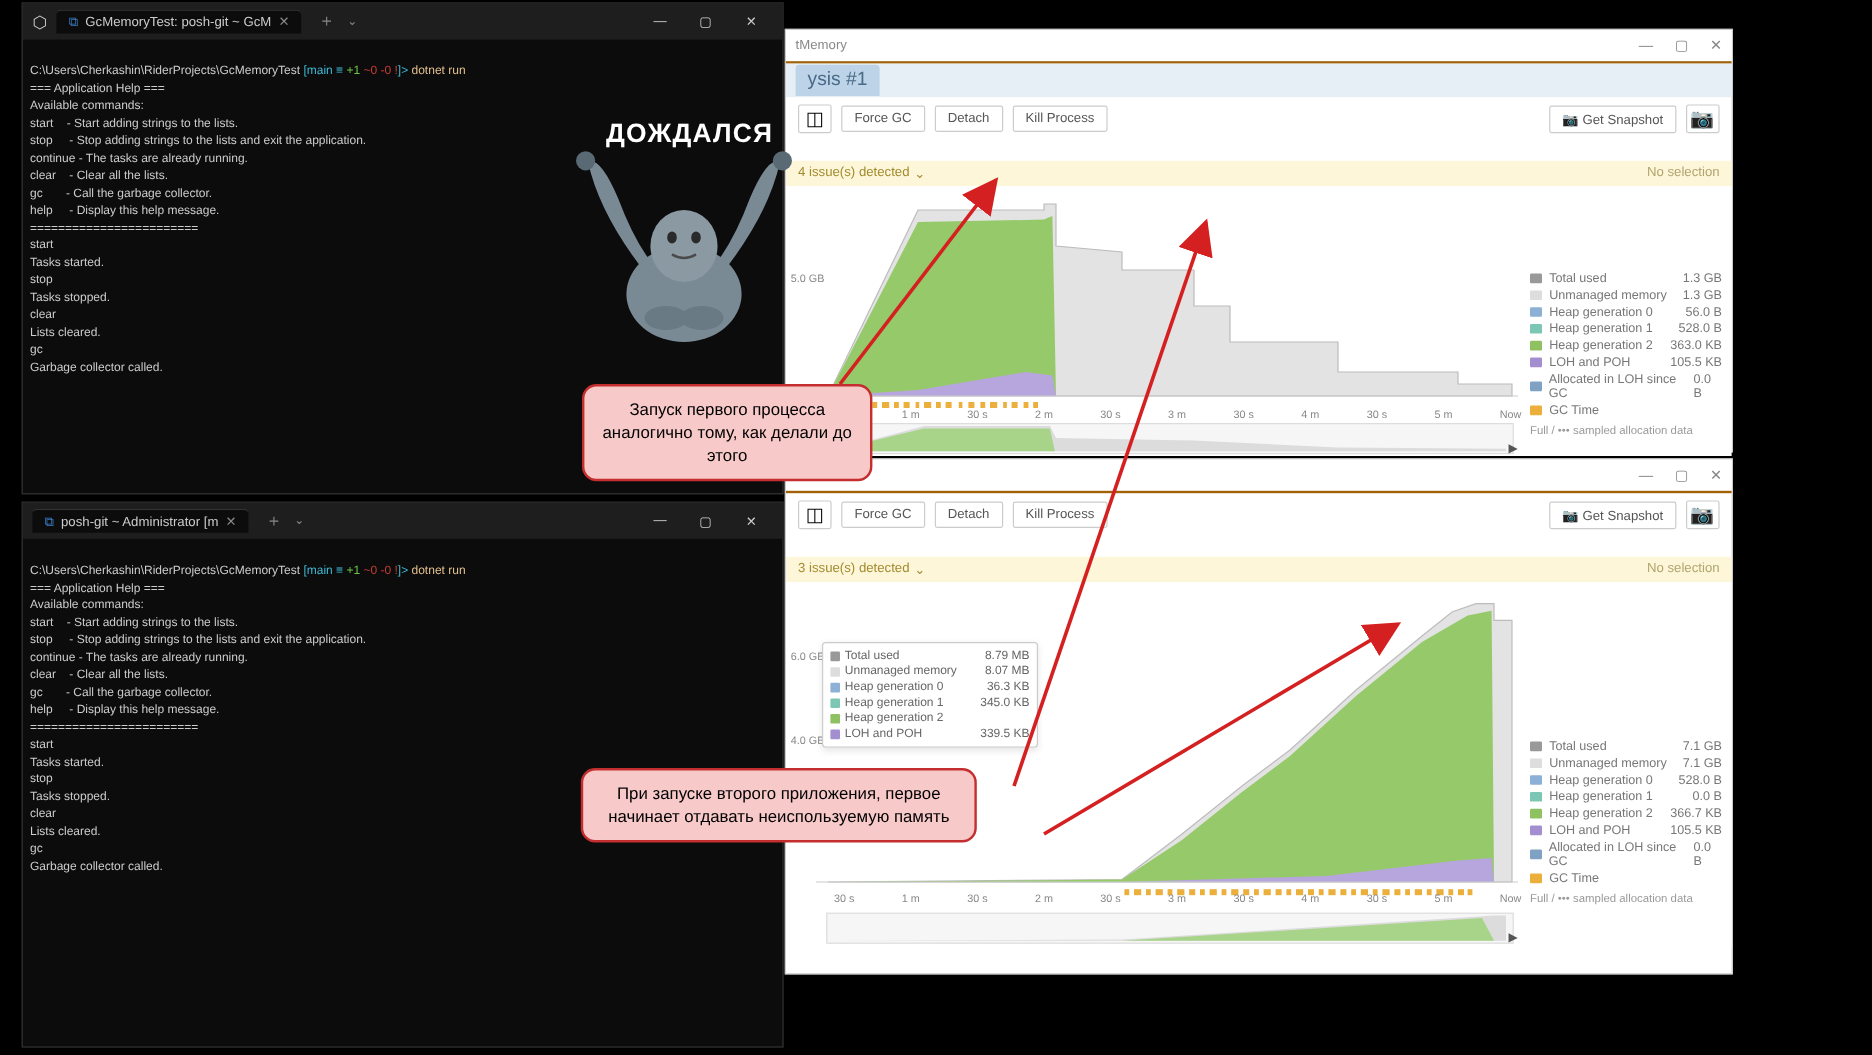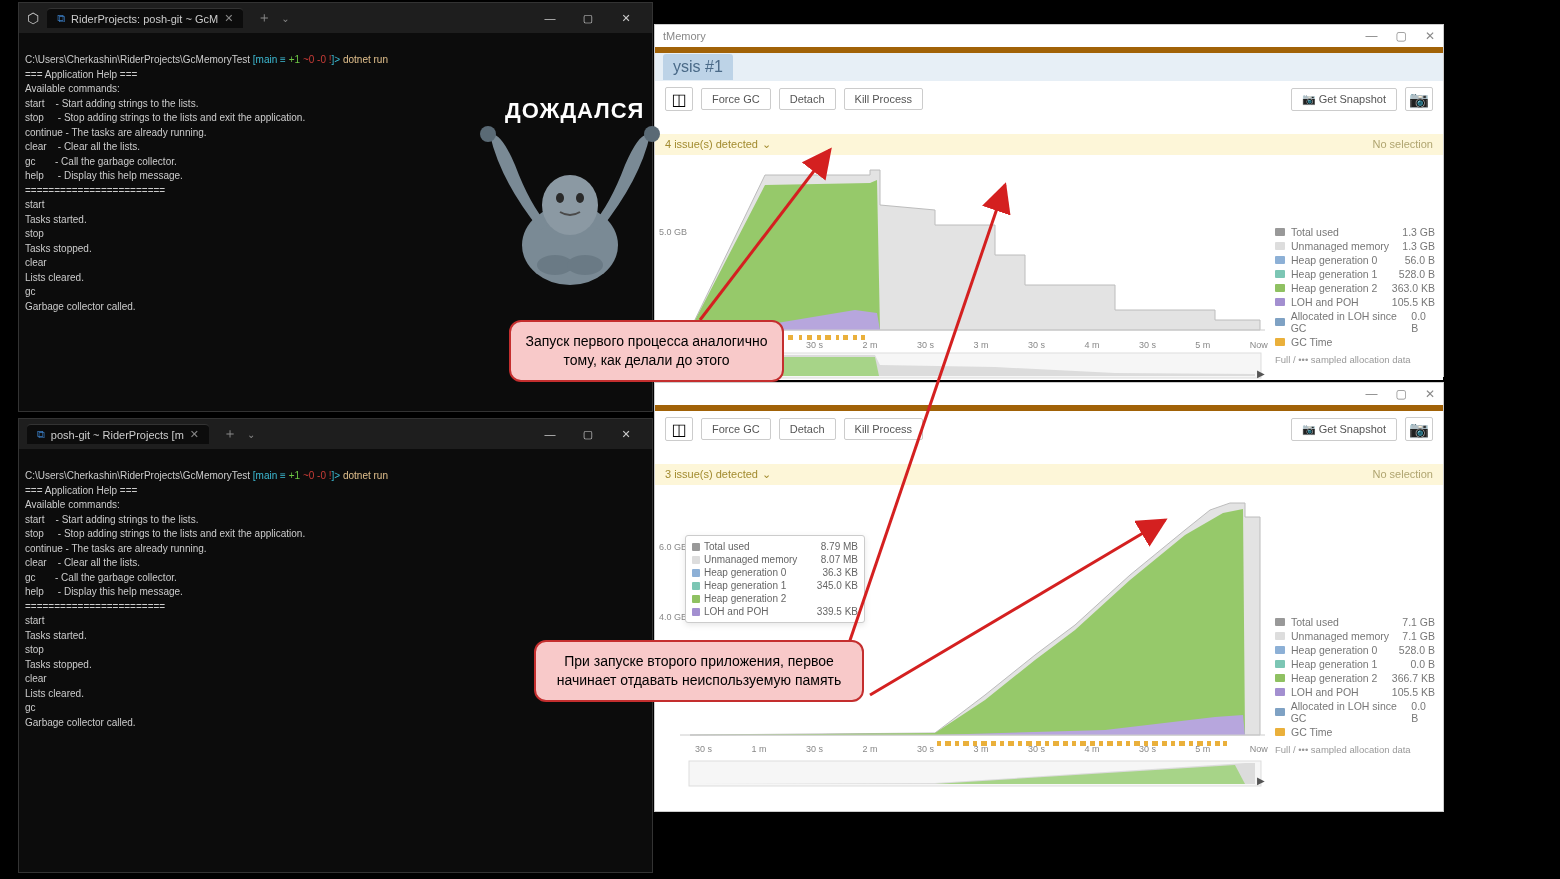--- a/index.html
+++ b/index.html
@@ -12,21 +12,21 @@
 .term-wincontrols { margin-left: auto; display: flex; gap: 2px; }
 .term-wincontrols span { color: #ccc; font-size: 11px; width: 36px; text-align: center; cursor: pointer; }
 .term-body { font-family: Liberation Sans, sans-serif; font-size: 10px; color: #cccccc; padding: 20px 6px; line-height: 1.45; white-space: pre; }
 .prompt-path { color: #ccc; }
 .prompt-branch { color: #3dbbd4; }
 .prompt-plus { color: #6cc644; }
 .prompt-tilde { color: #c93c37; }
 .prompt-bang { color: #c93c37; }
 .cmd { color: #e2c08d; }
 .dmw { position: absolute; background: #fff; border: 1px solid #ccc; }
-.dmw-titlebar { height: 28px; background: #fff; display: flex; align-items: center; padding: 0 8px; color: #888; font-size: 11px; border-bottom: 6px solid #a16207; }
+.dmw-titlebar { height: 28px; background: #fff; display: flex; align-items: center; padding: 0 8px; color: #888; font-size: 11px; border-bottom: 2px solid #a16207; }
 .dmw-wincontrols { margin-left: auto; display: flex; gap: 18px; color: #888; font-size: 12px; }
 .dmw-tabbar { height: 28px; background: #e7eff6; display: flex; align-items: center; padding: 0 8px; }
 .dmw-tab { background: #bdd3e7; color: #4a6a88; padding: 4px 10px; font-size: 16px; border-radius: 3px 3px 0 0; }
 .dmw-toolbar { height: 36px; padding: 6px 10px; display: flex; align-items: center; gap: 8px; }
 .btn { border: 1px solid #ccc; background: #fff; color: #555; font-size: 11px; padding: 4px 10px; border-radius: 2px; cursor: pointer; }
 .btn-icon { border: 1px solid #ccc; width: 28px; height: 24px; display: inline-flex; align-items: center; justify-content: center; border-radius: 2px; background: #fff; cursor: pointer; }
 .issues-bar { background: #fdf6d8; padding: 4px 10px; font-size: 11px; color: #a28b2f; display: flex; margin-top: 17px; }
 .issues-bar .nosel { margin-left: auto; color: #b0a570; }
 .chart-area { position: relative; background: #fff; }
 .chart-svg { display: block; }
@@ -43,21 +43,21 @@
 .arrow { position: absolute; z-index: 45; pointer-events: none; }
 </style>
 </head>
 <body>
 
 <div class="terminal" style="left:18px; top:2px; width:635px; height:410px;">
   <div class="term-titlebar">
     <span style="color:#ccc;margin-right:8px;font-size:14px;">⬡</span>
     <span class="term-tab">
       <span style="color:#3a7cc2">⧉</span>
-      <span>RiderProjects: posh-git ~ GcM</span>
+      <span>GcMemoryTest: posh-git ~ GcM</span>
       <span class="close-x">✕</span>
     </span>
     <span class="term-newtab">＋</span>
     <span style="color:#888;margin-left:4px;font-size:10px;">⌄</span>
     <div class="term-wincontrols">
       <span>—</span>
       <span>▢</span>
       <span>✕</span>
     </div>
   </div>
@@ -78,21 +78,21 @@
 <span>clear</span>
 <span>Lists cleared.</span>
 <span>gc</span>
 <span>Garbage collector called.</span></div>
 </div>
 
 <div class="terminal" style="left:18px; top:418px; width:635px; height:455px;">
   <div class="term-titlebar">
     <span class="term-tab">
       <span style="color:#3a7cc2">⧉</span>
-      <span>posh-git ~ RiderProjects [m</span>
+      <span>posh-git ~ Administrator [m</span>
       <span class="close-x">✕</span>
     </span>
     <span class="term-newtab">＋</span>
     <span style="color:#888;margin-left:4px;font-size:10px;">⌄</span>
     <div class="term-wincontrols">
       <span>—</span>
       <span>▢</span>
       <span>✕</span>
     </div>
   </div>
@@ -420,22 +420,22 @@
   <path d="M 90 102 Q 100 108 110 102" stroke="#4a4a4a" stroke-width="2" fill="none"></path>
   <path d="M 70 120 Q 30 70 20 25 Q 30 20 45 55 Q 60 95 78 115 Z" fill="#7a8a95"></path>
   <path d="M 130 120 Q 170 70 180 25 Q 170 20 155 55 Q 140 95 122 115 Z" fill="#7a8a95"></path>
   <circle cx="18" cy="24" r="8" fill="#5a6a75"></circle>
   <circle cx="182" cy="24" r="8" fill="#5a6a75"></circle>
   <ellipse cx="85" cy="155" rx="18" ry="10" fill="#6a7a85"></ellipse>
   <ellipse cx="115" cy="155" rx="18" ry="10" fill="#6a7a85"></ellipse>
 </svg>
 <div class="overlay-text" style="left:505px;top:98px;font-size:22px;letter-spacing:1px;">ДОЖДАЛСЯ</div>
 
-<div class="callout" style="left:485px;top:320px;width:275px;margin-left:24px;">Запуск первого процесса аналогично тому, как делали до этого</div>
-<div class="callout" style="left:534px;top:640px;width:330px;">При запуске второго приложения, первое начинает отдавать неиспользуемую память</div>
+<div class="callout" style="left:485px;top:320px;width:242px;">Запуск первого процесса аналогично тому, как делали до этого</div>
+<div class="callout" style="left:484px;top:640px;width:330px;">При запуске второго приложения, первое начинает отдавать неиспользуемую память</div>
 
 <svg class="arrow" style="left:0;top:0;" width="1560" height="879">
   <defs>
     <marker id="ah" markerWidth="12" markerHeight="12" refX="9" refY="5" orient="auto">
       <path d="M0,0 L10,5 L0,10 Z" fill="#d42020"></path>
     </marker>
   </defs>
   <line x1="700" y1="320" x2="830" y2="150" stroke="#d42020" stroke-width="3" marker-end="url(#ah)"></line>
   <line x1="845" y1="655" x2="1005" y2="185" stroke="#d42020" stroke-width="3" marker-end="url(#ah)"></line>
   <line x1="870" y1="695" x2="1165" y2="520" stroke="#d42020" stroke-width="3" marker-end="url(#ah)"></line>

